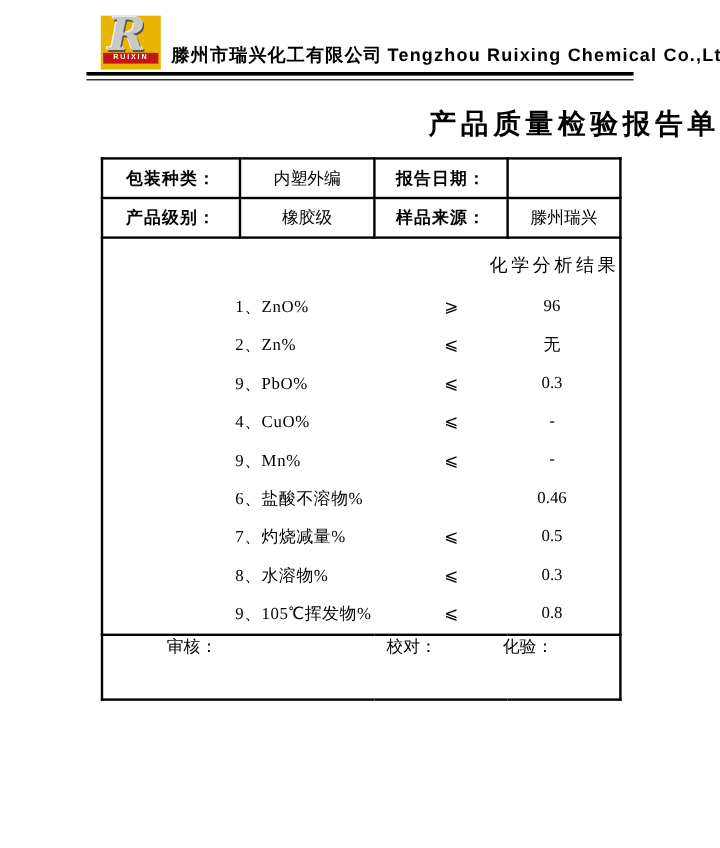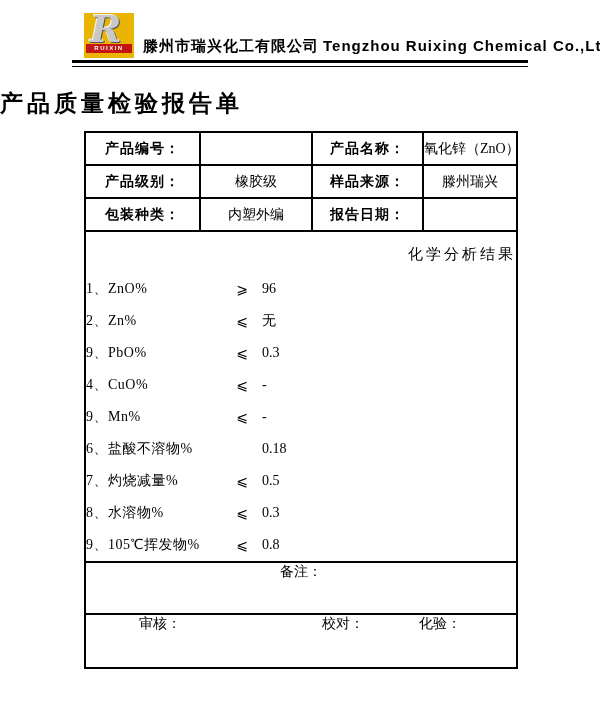--- a/index.html
+++ b/index.html
@@ -37,21 +37,21 @@
   .company-names { padding-bottom: 2px; white-space: nowrap; }
   .company-cn { font-size: 15px; font-weight: bold; letter-spacing: 1px; margin-top: 36px; }
   .company-en { font-size: 15px; font-weight: bold; letter-spacing: 1px; margin-left: 4px; }
 
   .rule-thick { position: absolute; top: 60px; left: 72px; width: 456px; border-top: 3px solid #000; }
   .rule-thin  { position: absolute; top: 66px; left: 72px; width: 456px; border-top: 1px solid #000; }
 
   
   .title {
     position: absolute; top: 88px; left: 0; width: 100%;
-    margin: 0; text-align: left;
+    margin: 0; text-align: right;
     font-size: 23px; font-weight: bold; letter-spacing: 4px;
   }
 
   
   .report-table {
     position: absolute; top: 131px; left: 84px;
     border-collapse: collapse; table-layout: fixed;
     width: 432px;
   }
   .report-table td {
@@ -65,27 +65,27 @@
 
   .analysis-cell {
     height: 316px; vertical-align: top;
     font-family: "Liberation Serif", serif;
   }
   .analysis-heading {
     margin-top: 13px; margin-bottom: 9px;
     text-align: right; font-size: 15px; letter-spacing: 3px;
   }
   .a-row {
-    height: 32px; 
+    height: 32px; padding-left: 110px;
     display: grid; grid-template-columns: 136px 40px 80px;
-    align-items: center; text-align: left;
+    align-items: center; text-align: left; gap: 24px;
   }
   .a-name { font-size: 14px; letter-spacing: 0.5px; }
   .a-rel  { font-size: 14px; text-align: center; }
-  .a-val  { font-size: 14px; }
+  .a-val  { font-size: 14px; text-align: center; }
 
   .remarks-cell {
     height: 52px; vertical-align: top; text-align: left;
     padding: 7px 10px;
     font-family: "Liberation Serif", serif; font-size: 14px;
   }
   .footer-cell {
     height: 54px; vertical-align: top; text-align: left;
     padding: 9px 10px;
     font-family: "Liberation Serif", serif; font-size: 14px;
@@ -117,38 +117,32 @@
 
   <table class="report-table">
     <colgroup>
       <col style="width:115px">
         <col style="width:112px">
         <col style="width:111px">
         <col style="width:94px">
     </colgroup>
 
     <tbody>
-        <tr class="info-row">
-      <td class="lbl">产品编号：</td>
+    <tr class="info-row">
+      <td class="lbl">包装种类：</td>
+      <td class="val">内塑外编</td>
+      <td class="lbl">报告日期：</td>
       <td class="val"></td>
-      <td class="lbl">产品名称：</td>
-      <td class="val">氧化锌（ZnO）</td>
     </tr>
     <tr class="info-row">
       <td class="lbl">产品级别：</td>
       <td class="val">橡胶级</td>
       <td class="lbl">样品来源：</td>
       <td class="val">滕州瑞兴</td>
     </tr>
-    <tr class="info-row">
-      <td class="lbl">包装种类：</td>
-      <td class="val">内塑外编</td>
-      <td class="lbl">报告日期：</td>
-      <td class="val"></td>
-    </tr>
 
     <tr>
       <td class="analysis-cell" colspan="4">
         <div class="analysis-heading">化学分析结果</div>
 
         <div class="a-row">
           <span class="a-name">1、ZnO%</span>
           <span class="a-rel">⩾</span>
           <span class="a-val">96</span>
         </div>
@@ -168,45 +162,40 @@
           <span class="a-val">-</span>
         </div>
         <div class="a-row">
           <span class="a-name">9、Mn%</span>
           <span class="a-rel">⩽</span>
           <span class="a-val">-</span>
         </div>
         <div class="a-row">
           <span class="a-name">6、盐酸不溶物%</span>
           <span class="a-rel"></span>
-          <span class="a-val">0.18</span>
+          <span class="a-val">0.46</span>
         </div>
         <div class="a-row">
           <span class="a-name">7、灼烧减量%</span>
           <span class="a-rel">⩽</span>
           <span class="a-val">0.5</span>
         </div>
         <div class="a-row">
           <span class="a-name">8、水溶物%</span>
           <span class="a-rel">⩽</span>
           <span class="a-val">0.3</span>
         </div>
         <div class="a-row">
           <span class="a-name">9、105℃挥发物%</span>
           <span class="a-rel">⩽</span>
           <span class="a-val">0.8</span>
         </div>
       </td>
     </tr>
 
-    <tr>
-      <td class="remarks-cell" colspan="4">
-        <span>备注：</span>
-      </td>
-    </tr>
 
     <tr>
       <td class="footer-cell" colspan="4">
         <div class="sig-wrap">
           <span class="sig-review">审核：</span>
           <span class="sig-proof">校对：</span>
           <span class="sig-test">化验：</span>
         </div>
       </td>
     </tr>

